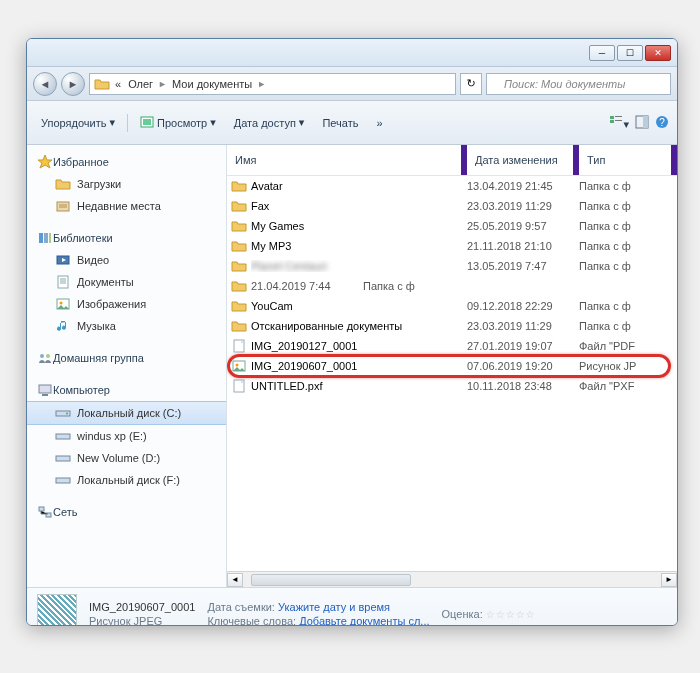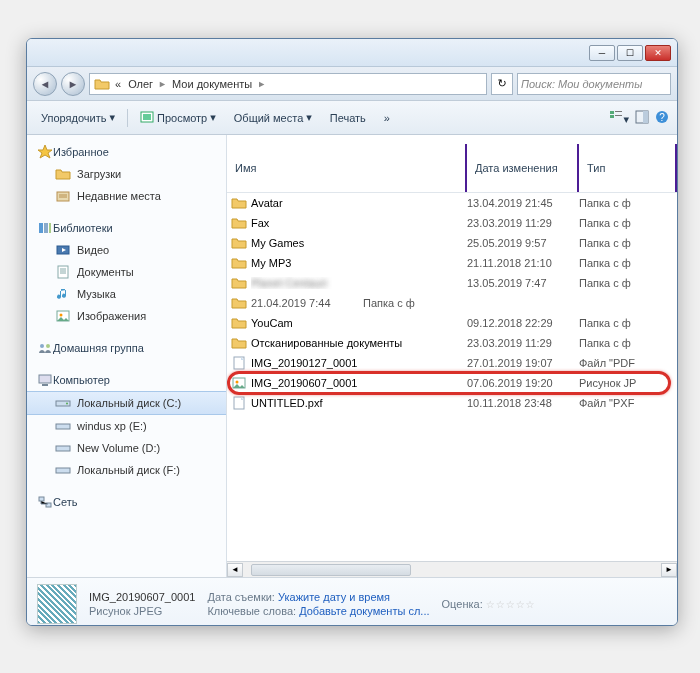--- a/index.html
+++ b/index.html
@@ -7,36 +7,36 @@
 .window { position: absolute; left: 26px; top: 38px; width: 652px; height: 588px; background: #fff; border: 1px solid #5a7ca0; border-radius: 6px; box-shadow: 0 4px 20px rgba(0,0,0,0.3); overflow: hidden; }
 .titlebar { height: 28px; background: linear-gradient(#eaf1f9, #d7e5f3); display: flex; justify-content: flex-end; align-items: center; padding-right: 6px; border-bottom: 1px solid #b8c8d8; }
 .winbtn { width: 26px; height: 16px; margin-left: 2px; border: 1px solid #8a9aab; border-radius: 2px; font-size: 9px; line-height: 14px; text-align: center; background: linear-gradient(#f7fbff,#dde8f3); cursor: pointer; }
 .winbtn.close { background: linear-gradient(#e98177,#c9302c); color: #fff; border-color: #a02820; }
 .navbar { height: 34px; background: linear-gradient(#e9eff6,#d9e4ef); display: flex; align-items: center; padding: 0 6px; border-bottom: 1px solid #c0ccd8; gap: 4px; }
 .navcircle { width: 24px; height: 24px; border-radius: 50%; background: radial-gradient(circle at 30% 30%, #fff, #a9bdd1); border: 1px solid #8fa3b7; display: flex; align-items: center; justify-content: center; font-size: 11px; color: #556; }
 .addrbar { flex: 1; height: 22px; background: #fff; border: 1px solid #a5b5c5; display: flex; align-items: center; font-size: 11px; color: #333; padding: 0 4px; gap: 3px; }
 .addrbar .crumb { padding: 0 2px; }
 .addrbar .sep { color: #888; font-size: 9px; }
 .refreshbtn { width: 22px; height: 22px; background: #fff; border: 1px solid #a5b5c5; display: flex; align-items: center; justify-content: center; font-size: 11px; }
-.searchbox { width: 154px; height: 22px; background: #fff; border: 1px solid #a5b5c5; font-size: 11px; color: #888; padding: 0 3px; font-style: italic; display: flex; align-items: center; }
-.toolbar { height: 34px; background: linear-gradient(#f3f7fb,#e4ecf4); display: flex; align-items: center; padding: 0 8px; border-bottom: 1px solid #c0ccd8; font-size: 11px; color: #2a3f55; gap: 6px; }
+.searchbox { width: 185px; height: 22px; background: #fff; border: 1px solid #a5b5c5; font-size: 11px; color: #888; padding: 0 17px; font-style: italic; display: flex; align-items: center; }
+.toolbar { height: 44px; background: linear-gradient(#f3f7fb,#e4ecf4); display: flex; align-items: center; padding: 0 8px; border-bottom: 1px solid #c0ccd8; font-size: 11px; color: #2a3f55; gap: 6px; }
 .toolbtn { padding: 3px 6px; cursor: pointer; display: flex; align-items: center; gap: 3px; border-radius: 2px; }
 .tbsep { width: 1px; height: 18px; background: #c0ccd8; }
 .toolright { margin-left: auto; display: flex; align-items: center; gap: 6px; }
 .ticon { width: 14px; height: 14px; display: inline-block; }
 .body { display: flex; height: calc(100% - 28px - 34px - 30px - 52px); }
 .sidebar { width: 200px; border-right: 1px solid #d8e0e8; background: #fafcfe; overflow-y: auto; padding: 6px 0; font-size: 11px; }
 .sgroup { margin-bottom: 10px; }
 .sgroup-h { display: flex; align-items: center; padding: 3px 10px; color: #2a3f55; }
 .sitem { display: flex; align-items: center; padding: 3px 10px 3px 28px; gap: 6px; color: #333; cursor: pointer; }
 .sitem.sel { background: linear-gradient(#e2eefc,#cfe2f8); border: 1px solid #a8c8ea; border-left: none; border-right: none; text-align: right; }
 .sicon { width: 16px; height: 16px; flex-shrink: 0; }
 .files { flex: 1; display: flex; flex-direction: column; font-size: 11px; }
 .fileheader { display: flex; border-bottom: 1px solid #e0e6ec; color: #30455a; background: #fff; }
-.fhcell { padding: 18px 8px; border-right: 2px solid #4c1d95; cursor: pointer; margin-top: 9px; }
+.fhcell { padding: 9px 8px; border-right: 6px solid #4c1d95; cursor: pointer; }
 .fhcell.name { width: 240px; }
 .fhcell.date { width: 112px; }
 .fhcell.type { flex: 1; }
 .filelist { flex: 1; overflow: hidden; position: relative; }
 .frow { display: flex; align-items: center; height: 20px; padding-left: 4px; cursor: pointer; justify-content: flex-end; }
 .frow .ic { width: 16px; height: 16px; margin-right: 4px; flex-shrink: 0; }
 .frow .nm { width: 216px; white-space: nowrap; overflow: hidden; }
 .frow .dt { width: 112px; color: #555; }
 .frow .tp { flex: 1; color: #555; white-space: nowrap; overflow: hidden; }
 .frow.blur .nm { color: transparent; text-shadow: 0 0 5px rgba(60,60,60,0.7); }
@@ -91,21 +91,21 @@
     <div class="tbsep"></div>
     <div class="toolbtn">
       <span><svg class="ticon" viewBox="0 0 14 14">
             <rect x="1" y="2" width="12" height="10" fill="#fff" stroke="#3a6"></rect>
             <rect x="3" y="4" width="8" height="6" fill="#6c9"></rect>
           </svg></span>
       <span>Просмотр</span>
         <span>▾</span>
     </div>
     <div class="toolbtn">
-        <span>Общий места</span>
+        <span>Дата доступ</span>
         <span>▾</span>
       </div>
     <div class="toolbtn">
         <span>Печать</span>
       </div>
     <div class="toolbtn">»</div>
     <div class="toolright">
       <span><svg class="ticon" viewBox="0 0 14 14">
             <rect x="1" y="2" width="4" height="3" fill="#5a7"></rect>
             <rect x="1" y="6" width="4" height="3" fill="#5a7"></rect>
@@ -178,34 +178,34 @@
               <svg viewBox="0 0 16 16">
                 <rect x="3" y="2" width="10" height="12" fill="#fff" stroke="#8aa"></rect>
                 <path stroke="#8aa" d="M5 5h6M5 7h6M5 9h6"></path>
               </svg>
             </span>
             <span>Документы</span>
           </div>
         <div class="sitem">
             <span class="sicon">
               <svg viewBox="0 0 16 16">
-                <path fill="#49c" d="M6 3v8a2 2 0 1 1-1-2V5l6-1v6a2 2 0 1 1-1-2V3z"></path>
-              </svg>
-            </span>
-            <span>Музыка</span>
-          </div>
-        <div class="sitem">
-            <span class="sicon">
-              <svg viewBox="0 0 16 16">
                 <rect x="2" y="3" width="12" height="10" fill="#fff" stroke="#7a9"></rect>
                 <circle cx="6" cy="7" r="1.5" fill="#f90"></circle>
                 <path fill="#6a8" d="M2 13l4-4 3 3 2-2 3 3z"></path>
               </svg>
             </span>
             <span>Изображения</span>
+          </div>
+        <div class="sitem">
+            <span class="sicon">
+              <svg viewBox="0 0 16 16">
+                <path fill="#49c" d="M6 3v8a2 2 0 1 1-1-2V5l6-1v6a2 2 0 1 1-1-2V3z"></path>
+              </svg>
+            </span>
+            <span>Музыка</span>
           </div>
       </div>
       <div class="sgroup">
         <div class="sgroup-h">
           <span class="sicon">
               <svg viewBox="0 0 16 16">
                 <circle cx="5" cy="6" r="2" fill="#8ac"></circle>
                 <circle cx="11" cy="6" r="2" fill="#ac8"></circle>
                 <path fill="#789" d="M2 13c0-2 2-3 3-3s3 1 3 3zM8 13c0-2 2-3 3-3s3 1 3 3z"></path>
               </svg>

